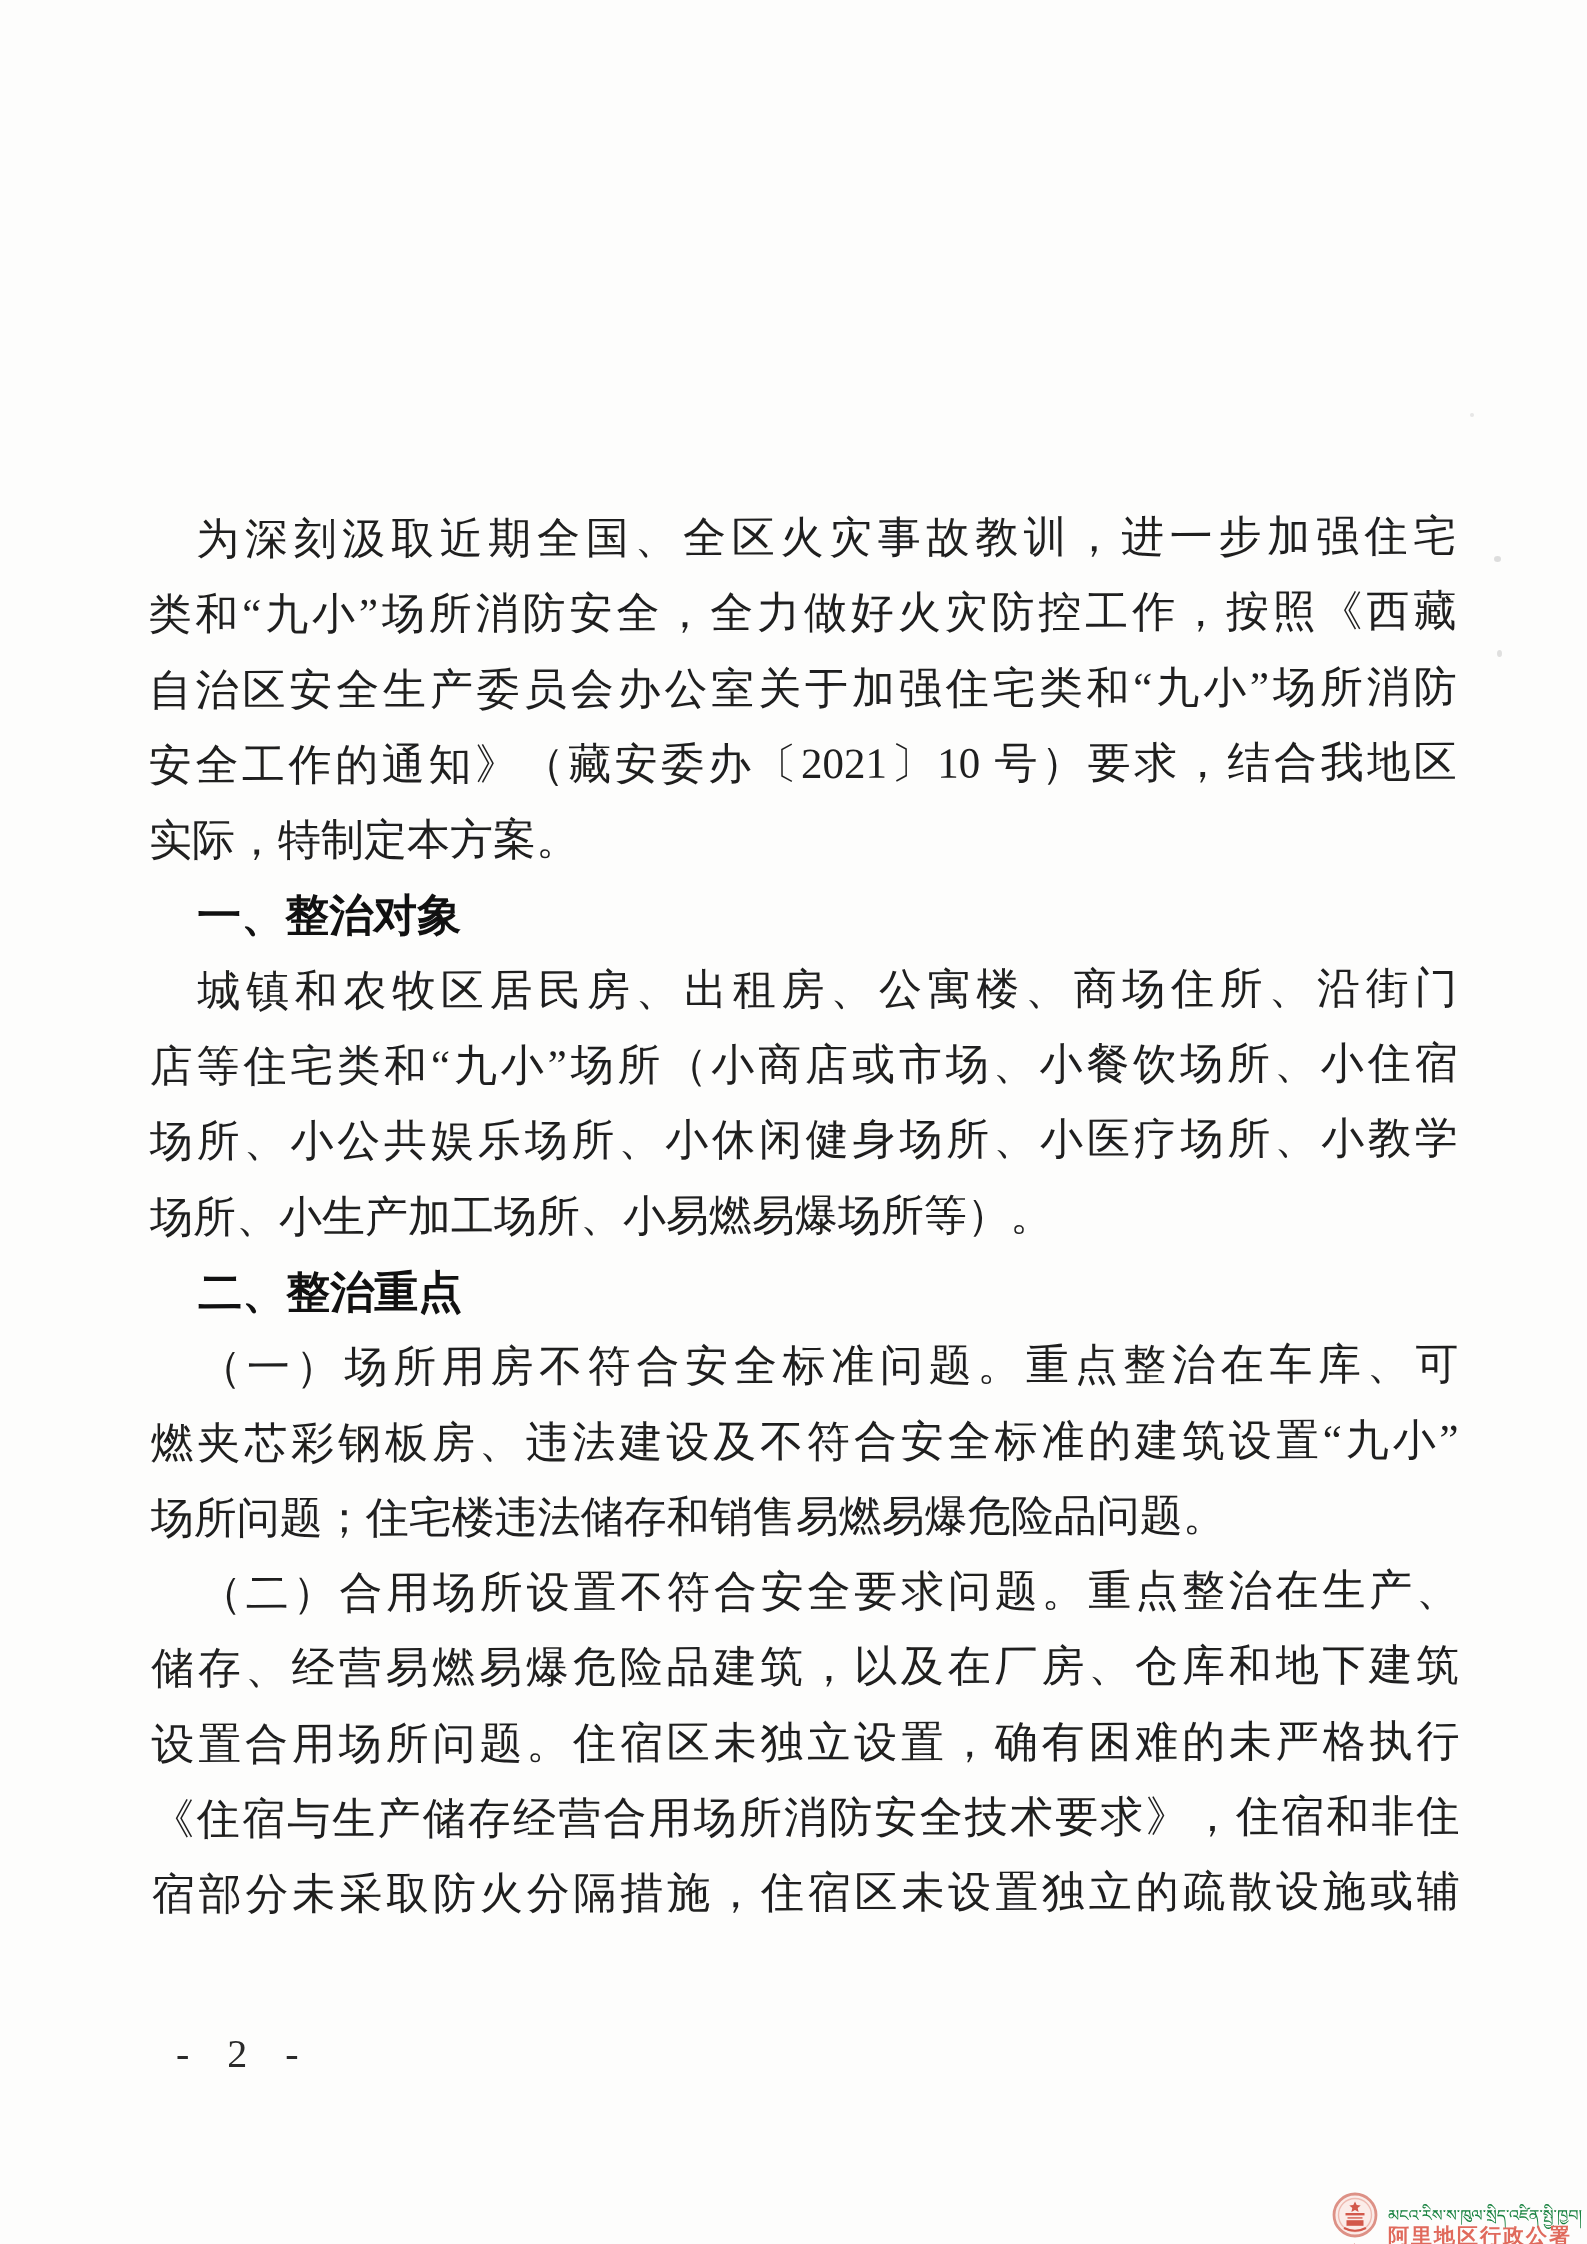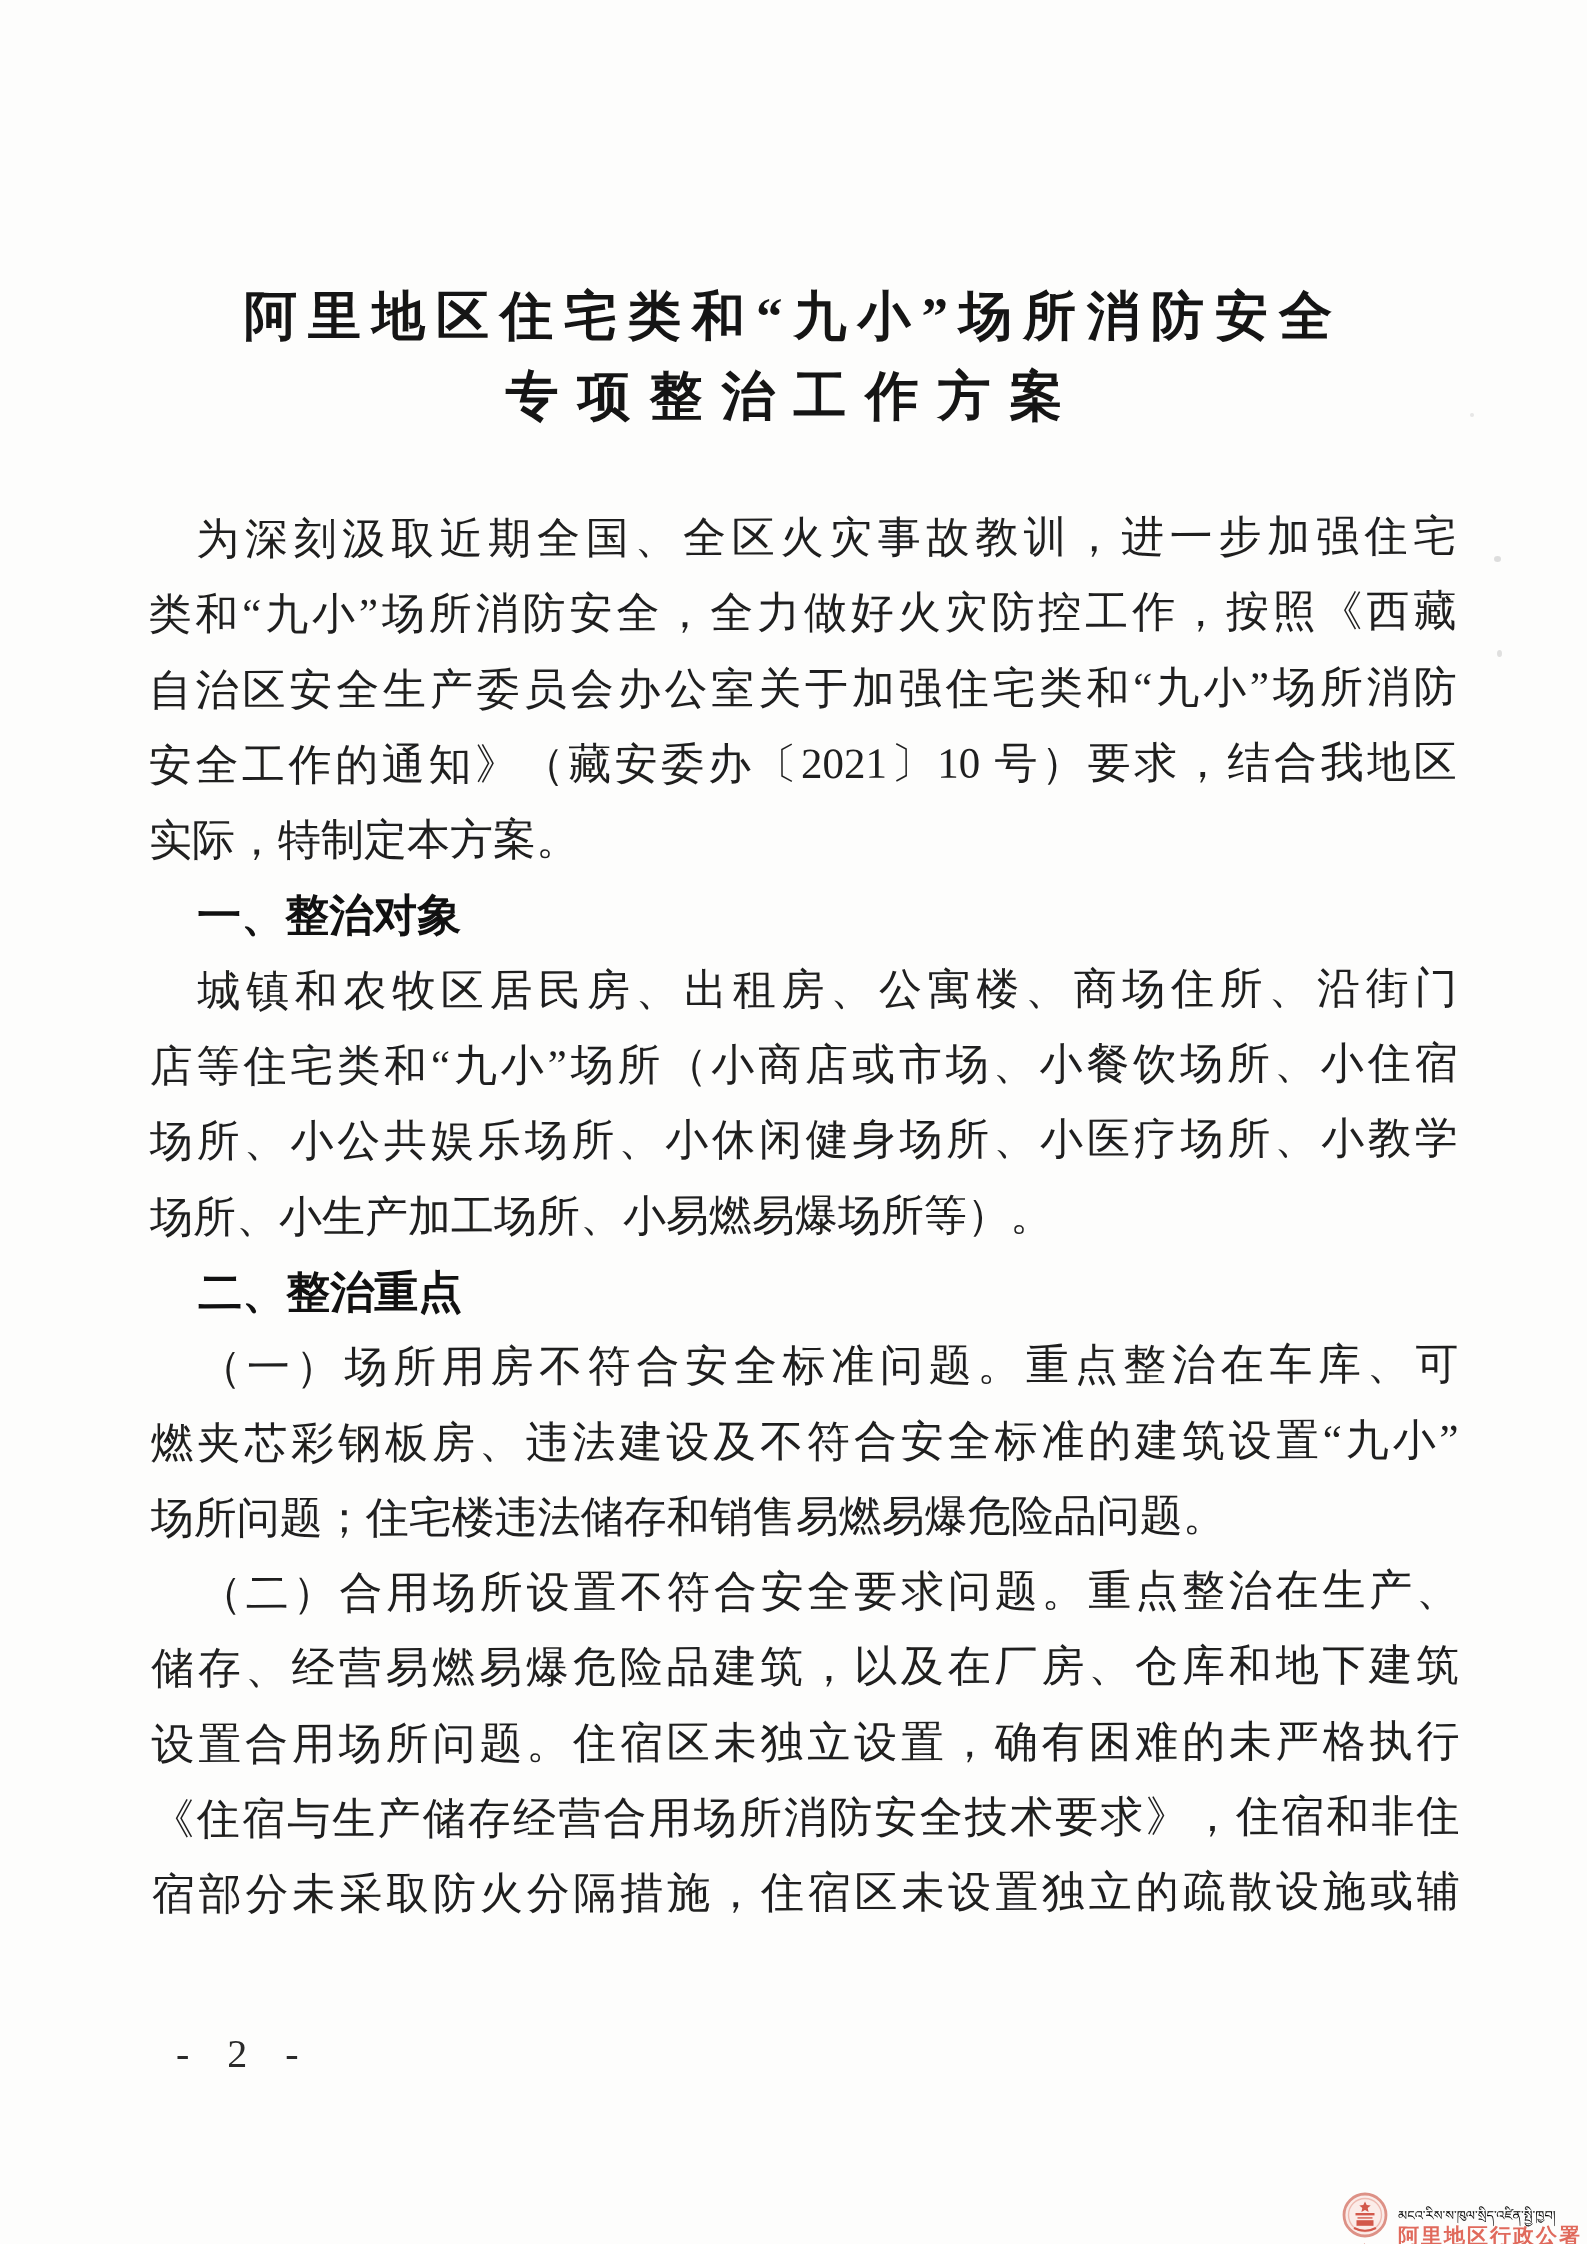--- a/index.html
+++ b/index.html
@@ -77,23 +77,23 @@
   .emblem-wrap { display: flex; flex-direction: column; align-items: center; width: 52px; }
   .emblem-url {
     font-family: "Liberation Sans", sans-serif;
     font-size: 7px;
     line-height: 8px;
     color: #e29a90;
     white-space: nowrap;
   }
   .wm-col { display: flex; flex-direction: column; gap: 1px; padding-bottom: 3px; }
   .wm-tibetan {
-    font-size: 13px;
+    font-size: 16px;
     line-height: 15px;
-    color: #000000;
+    color: #15803d;
     white-space: nowrap;
   }
   .wm-chinese {
     font-family: "Liberation Sans", sans-serif;
     font-size: 21px;
     line-height: 23px;
     font-weight: bold;
     letter-spacing: 2px;
     color: #e06a5c;
     white-space: nowrap;
@@ -102,24 +102,20 @@
   .speck { position: absolute; border-radius: 50%; background: #bdbdbd; }
   .speck.s1 { left: 1494px; top: 556px; width: 7px; height: 6px; opacity: .5; }
   .speck.s2 { left: 1497px; top: 650px; width: 5px; height: 7px; opacity: .45; }
   .speck.s3 { left: 1470px; top: 413px; width: 4px; height: 4px; opacity: .35; }
 </style>
 </head>
 <body>
 
 <div class="page">
 
-  <h1 class="doc-title">
-    <span class="t1">阿里地区住宅类和“九小”场所消防安全</span>
-    <span class="t2">专项整治工作方案</span>
-  </h1>
 
   <div class="doc-body">
       <div class="line j ind">为深刻汲取近期全国、全区火灾事故教训，进一步加强住宅</div>
       <div class="line j">类和“九小”场所消防安全，全力做好火灾防控工作，按照《西藏</div>
       <div class="line j">自治区安全生产委员会办公室关于加强住宅类和“九小”场所消防</div>
       <div class="line j">安全工作的通知》（藏安委办〔2021〕10 号）要求，结合我地区</div>
       <div class="line">实际，特制定本方案。</div>
       <div class="line heading ind">一、整治对象</div>
       <div class="line j ind">城镇和农牧区居民房、出租房、公寓楼、商场住所、沿街门</div>
       <div class="line j">店等住宅类和“九小”场所（小商店或市场、小餐饮场所、小住宿</div>

